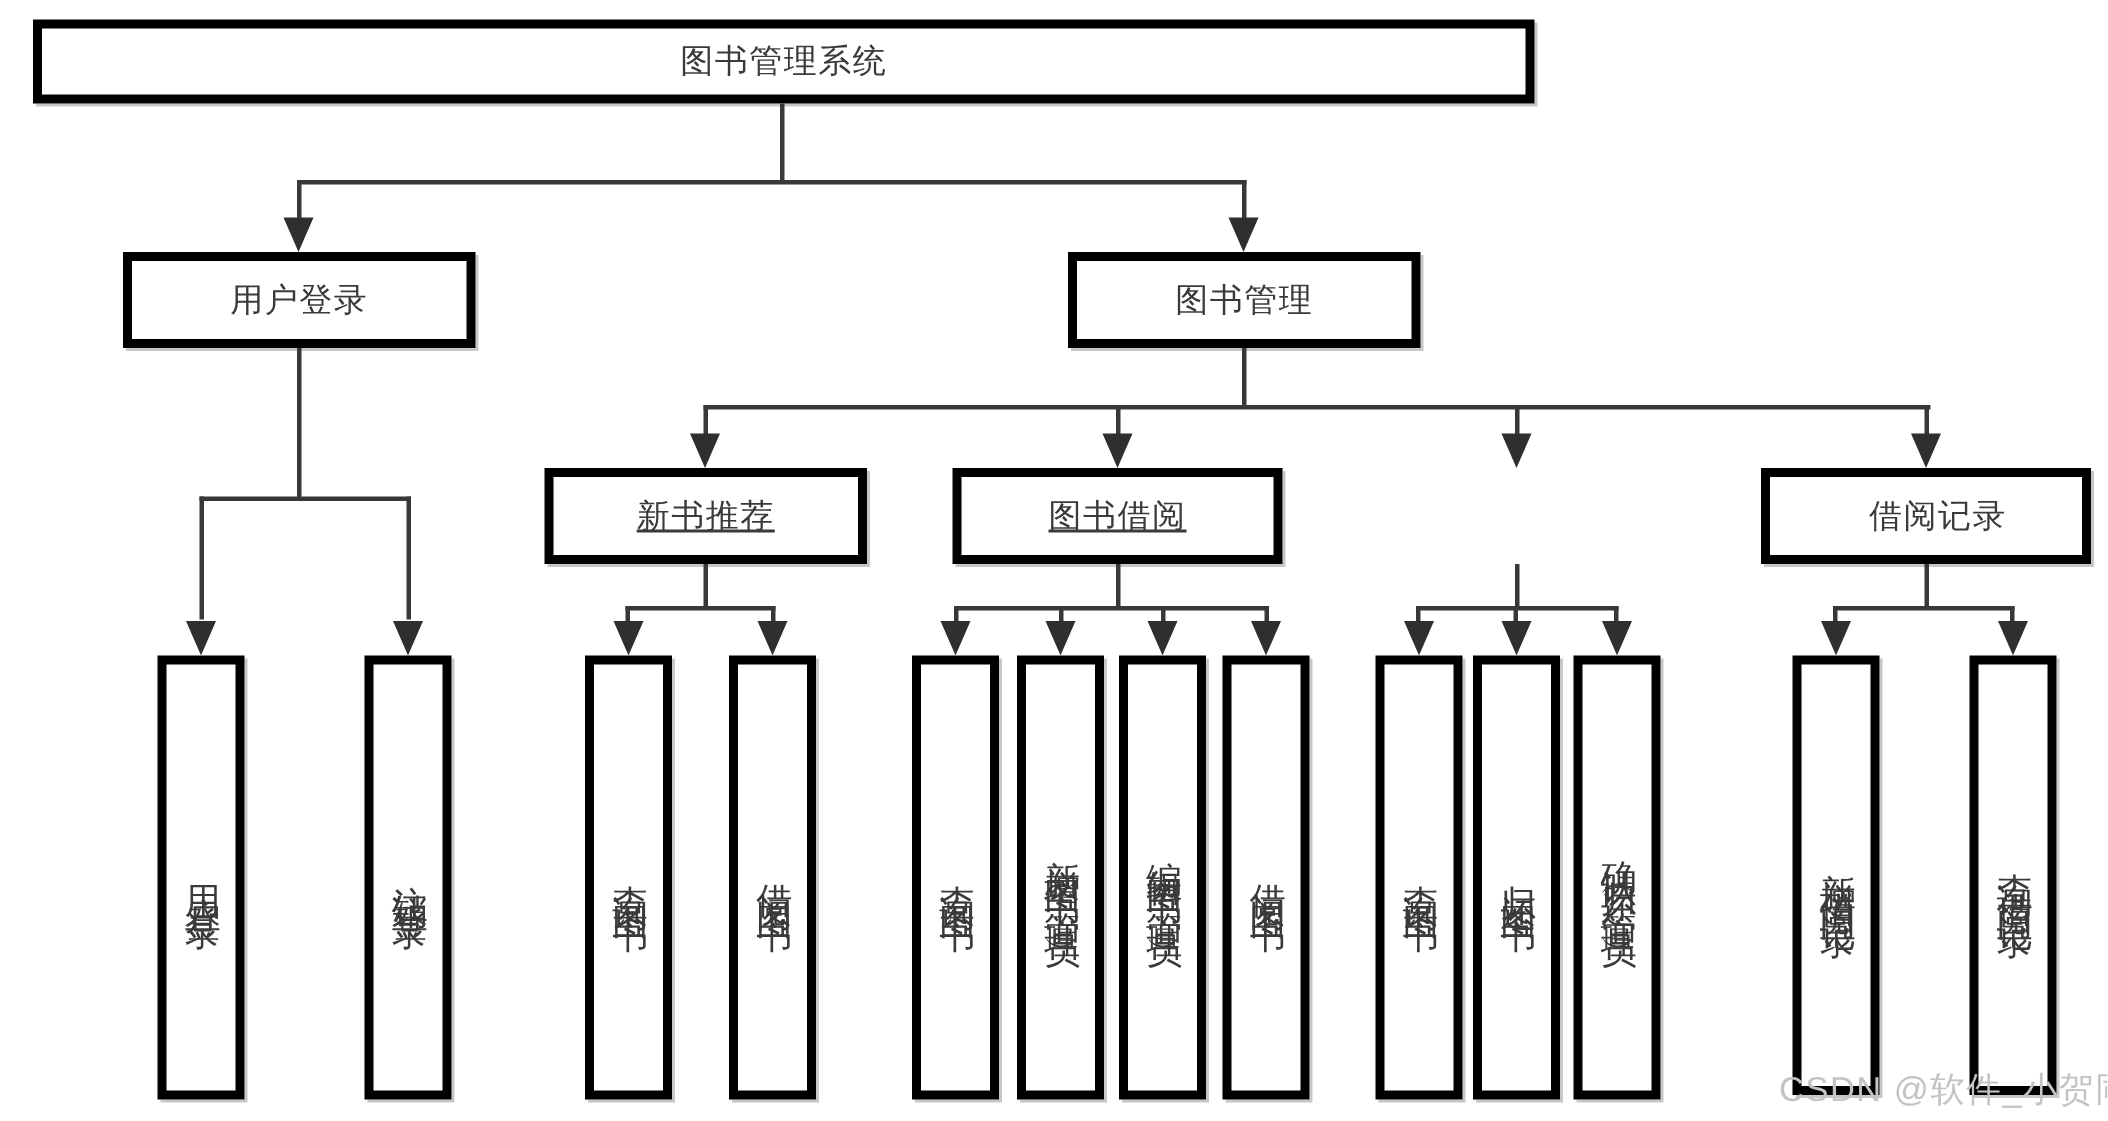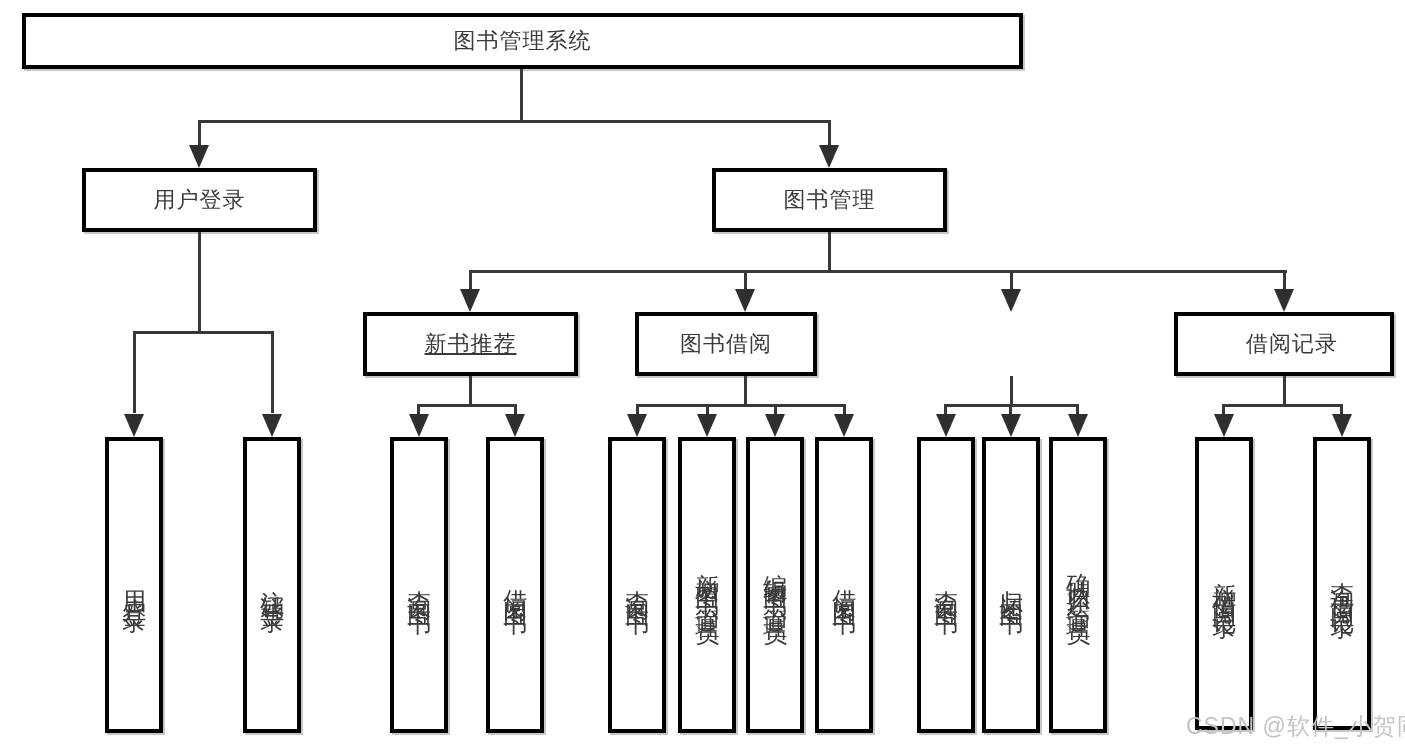--- a/index.html
+++ b/index.html
@@ -7,21 +7,21 @@
     position: relative;
     width: 1405px;
     height: 747px;
     background: #ffffff;
     font-family: "Liberation Sans", "DejaVu Sans", sans-serif;
     overflow: hidden;
   }
   .box {
     position: absolute;
     box-sizing: border-box;
-    border: 4px solid #000000;
+    border: 6px solid #000000;
     background: #ffffff;
     display: flex;
     align-items: center;
     justify-content: center;
     color: #3a3a3a;
     box-shadow: 2px 2px 0 rgba(130,130,130,0.45);
   }
   .hbox { font-size: 22px; letter-spacing: 1px; }
   .vbox { font-size: 24px; }
   .vbox .vtext {
@@ -78,21 +78,21 @@
   <div class="vline" style="left:744px; top:270px; width:3px; height:22px;"></div>
   <div class="arrow" style="left:735px; top:289px;"></div>
   <div class="vline" style="left:1010px; top:270px; width:3px; height:22px;"></div>
   <div class="arrow" style="left:1001px; top:289px;"></div>
   <div class="vline" style="left:1283px; top:270px; width:3px; height:22px;"></div>
   <div class="arrow" style="left:1274px; top:289px;"></div>
 
   <div class="box hbox" style="left:363px; top:312px; width:215px; height:64px;text-decoration:underline;">
     <span>新书推荐</span>
   </div>
-  <div class="box hbox" style="left:635px; top:312px; width:182px; height:64px;">
+  <div class="box hbox" style="left:635px; top:312px; width:220px; height:64px;text-decoration:underline;">
     <span>图书借阅</span>
   </div>
   <div class="box hbox" style="left:1174px; top:312px; width:220px; height:64px;padding-left:16px;">
     <span>借阅记录</span>
   </div>
 
   <div class="vline" style="left:198px; top:232px; width:3px; height:101px;"></div>
   <div class="hline" style="left:133px; top:331px; width:141px; height:3px;"></div>
   <div class="vline" style="left:133px; top:331px; width:3px; height:82px;"></div>
   <div class="arrow" style="left:124px; top:414px;"></div>

